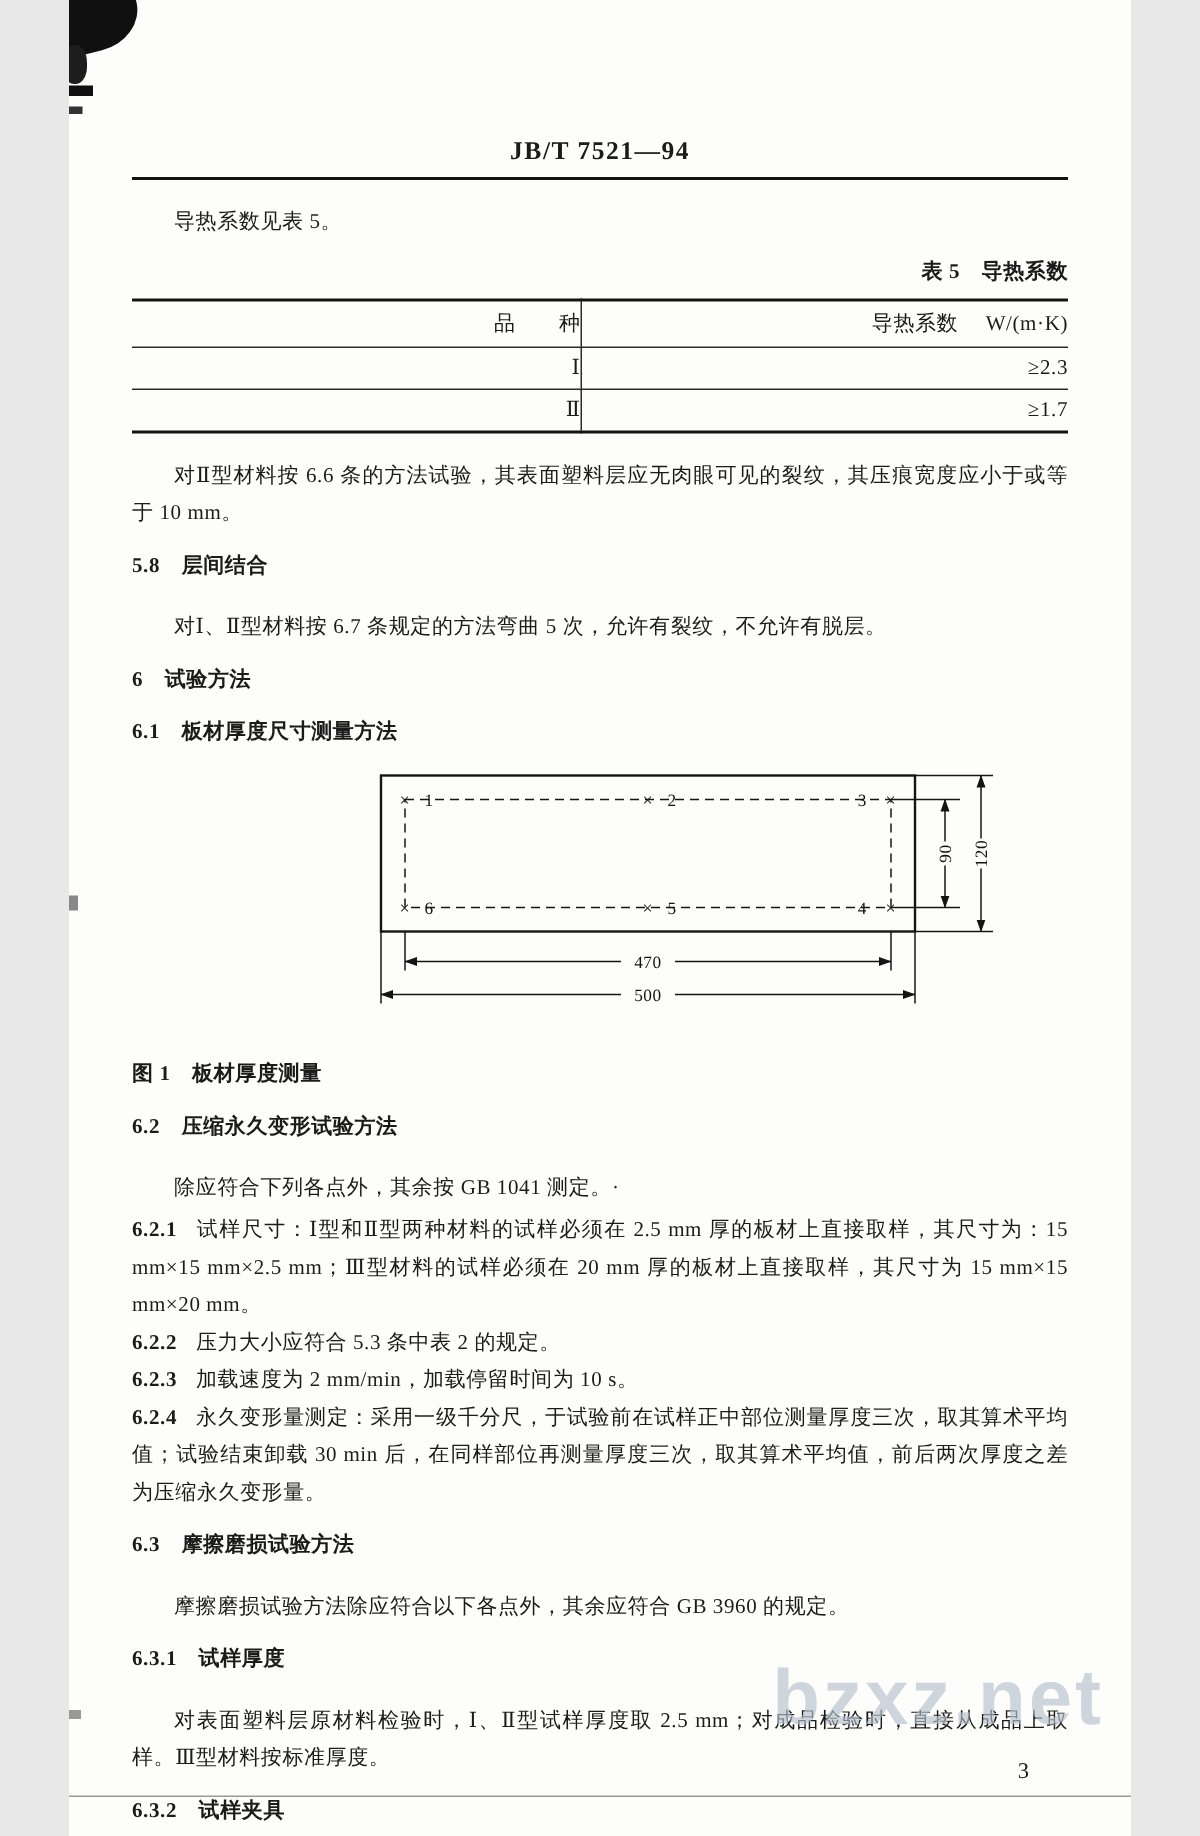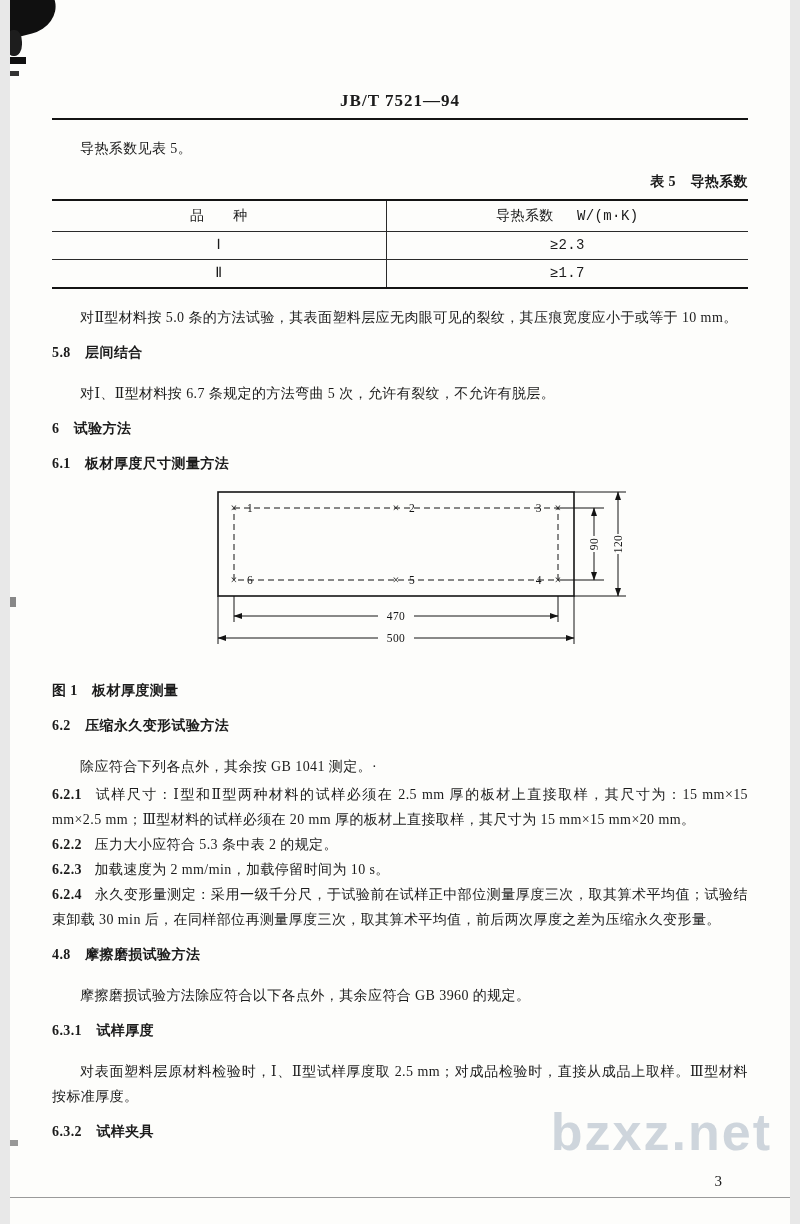--- a/index.html
+++ b/index.html
@@ -1,34 +1,34 @@
 <!DOCTYPE html>
 <html><head>
 <meta charset="utf-8">
 <style>
   html,body { margin:0; padding:0; background:#e8e8e8; }
   .page {
-    position:relative; width:780px; height:1224px; margin:0 auto;
+    position:relative; width:708px; height:1224px; margin:0 auto;
     background:#fdfdfb; overflow:hidden;
     font-family:"Liberation Serif","DejaVu Serif",serif;
     color:#1b1b1b;
   }
   .content { padding:88px 42px 0 42px; font-size:14px; line-height:25px; letter-spacing:0.4px; }
   .doc-header { text-align:center; font-weight:700; font-size:17px; letter-spacing:1px; }
   .header-rule { border:none; border-top:2.5px solid #141414; margin:5px 0 0 0; }
   .h { font-weight:700; margin-top:10px; }
   .p { margin:0; text-align:justify; }
   .ind { text-indent:2em;margin-top:16px; }
   .num { font-weight:700; margin-right:0.9em; }
   .tbl-caption { text-align:right; font-weight:700; margin-top:8px; }
   table.t5 { width:100%; border-collapse:collapse; margin-top:5px;
     border-top:2.5px solid #141414; border-bottom:2.5px solid #141414; }
   table.t5 th { font-weight:400; height:30px; border-bottom:1px solid #2a2a2a; }
   table.t5 td { height:27px; border-bottom:1px solid #2a2a2a; }
-  table.t5 th, table.t5 td { text-align:center; font-size:14px; padding:0;font-family:Liberation Mono, monospace; }
+  table.t5 th, table.t5 td { text-align:right; font-size:14px; padding:0; }
   table.t5 th:first-child, table.t5 td:first-child { border-right:1px solid #2a2a2a; width:48%; }
   table.t5 tbody tr:last-child td { border-bottom:none; }
   .fig-wrap { margin:8px 0 0 158px; }
   .fig-caption { text-align:left; font-weight:700; margin-top:16px; }
   svg text { font-family:"Liberation Serif","DejaVu Serif",serif; fill:#141414; }
   .watermark {
     position:absolute; right:18px; bottom:62px;
     font-family:"Liberation Sans","DejaVu Sans",sans-serif;
     font-weight:700; font-size:52px; letter-spacing:2px;
     color:rgba(182,192,203,0.65); user-select:none;
@@ -74,21 +74,21 @@
           <td>Ⅰ</td>
           <td>≥2.3</td>
         </tr>
         <tr>
           <td>Ⅱ</td>
           <td>≥1.7</td>
         </tr>
       </tbody>
     </table>
 
-    <p class="p ind">对Ⅱ型材料按 5.0 条的方法试验，其表面塑料层应无肉眼可见的裂纹，其压痕宽度应小于或等于 10 mm。</p>
+    <p class="p ind">对Ⅱ型材料按 6.6 条的方法试验，其表面塑料层应无肉眼可见的裂纹，其压痕宽度应小于或等于 10 mm。</p>
 
     <div class="h">5.8　层间结合</div>
     <p class="p ind">对Ⅰ、Ⅱ型材料按 6.7 条规定的方法弯曲 5 次，允许有裂纹，不允许有脱层。</p>
 
     <div class="h" style="">6　试验方法</div>
 
     <div class="h">6.1　板材厚度尺寸测量方法</div>
 
     <div class="fig-wrap">
       <svg width="430" height="170" viewBox="0 0 430 170">
@@ -146,21 +146,21 @@
     <div class="fig-caption">图 1　板材厚度测量</div>
 
     <div class="h">6.2　压缩永久变形试验方法</div>
     <p class="p ind">除应符合下列各点外，其余按 GB 1041 测定。·</p>
 
     <p class="p" style="margin-top:3px"><b class="num">6.2.1</b><span>试样尺寸：Ⅰ型和Ⅱ型两种材料的试样必须在 2.5 mm 厚的板材上直接取样，其尺寸为：15 mm×15 mm×2.5 mm；Ⅲ型材料的试样必须在 20 mm 厚的板材上直接取样，其尺寸为 15 mm×15 mm×20 mm。</span></p>
     <p class="p"><b class="num">6.2.2</b><span>压力大小应符合 5.3 条中表 2 的规定。</span></p>
     <p class="p"><b class="num">6.2.3</b><span>加载速度为 2 mm/min，加载停留时间为 10 s。</span></p>
     <p class="p"><b class="num">6.2.4</b><span>永久变形量测定：采用一级千分尺，于试验前在试样正中部位测量厚度三次，取其算术平均值；试验结束卸载 30 min 后，在同样部位再测量厚度三次，取其算术平均值，前后两次厚度之差为压缩永久变形量。</span></p>
 
-    <div class="h">4.8　摩擦磨损试验方法</div>
+    <div class="h">6.3　摩擦磨损试验方法</div>
     <p class="p ind">摩擦磨损试验方法除应符合以下各点外，其余应符合 GB 3960 的规定。</p>
 
     <div class="h">6.3.1　试样厚度</div>
     <p class="p ind">对表面塑料层原材料检验时，Ⅰ、Ⅱ型试样厚度取 2.5 mm；对成品检验时，直接从成品上取样。Ⅲ型材料按标准厚度。</p>
 
     <div class="h">6.3.2　试样夹具</div>
   </div>
 
   <div class="watermark">bzxz.net</div>
   <div class="page-number">3</div>

